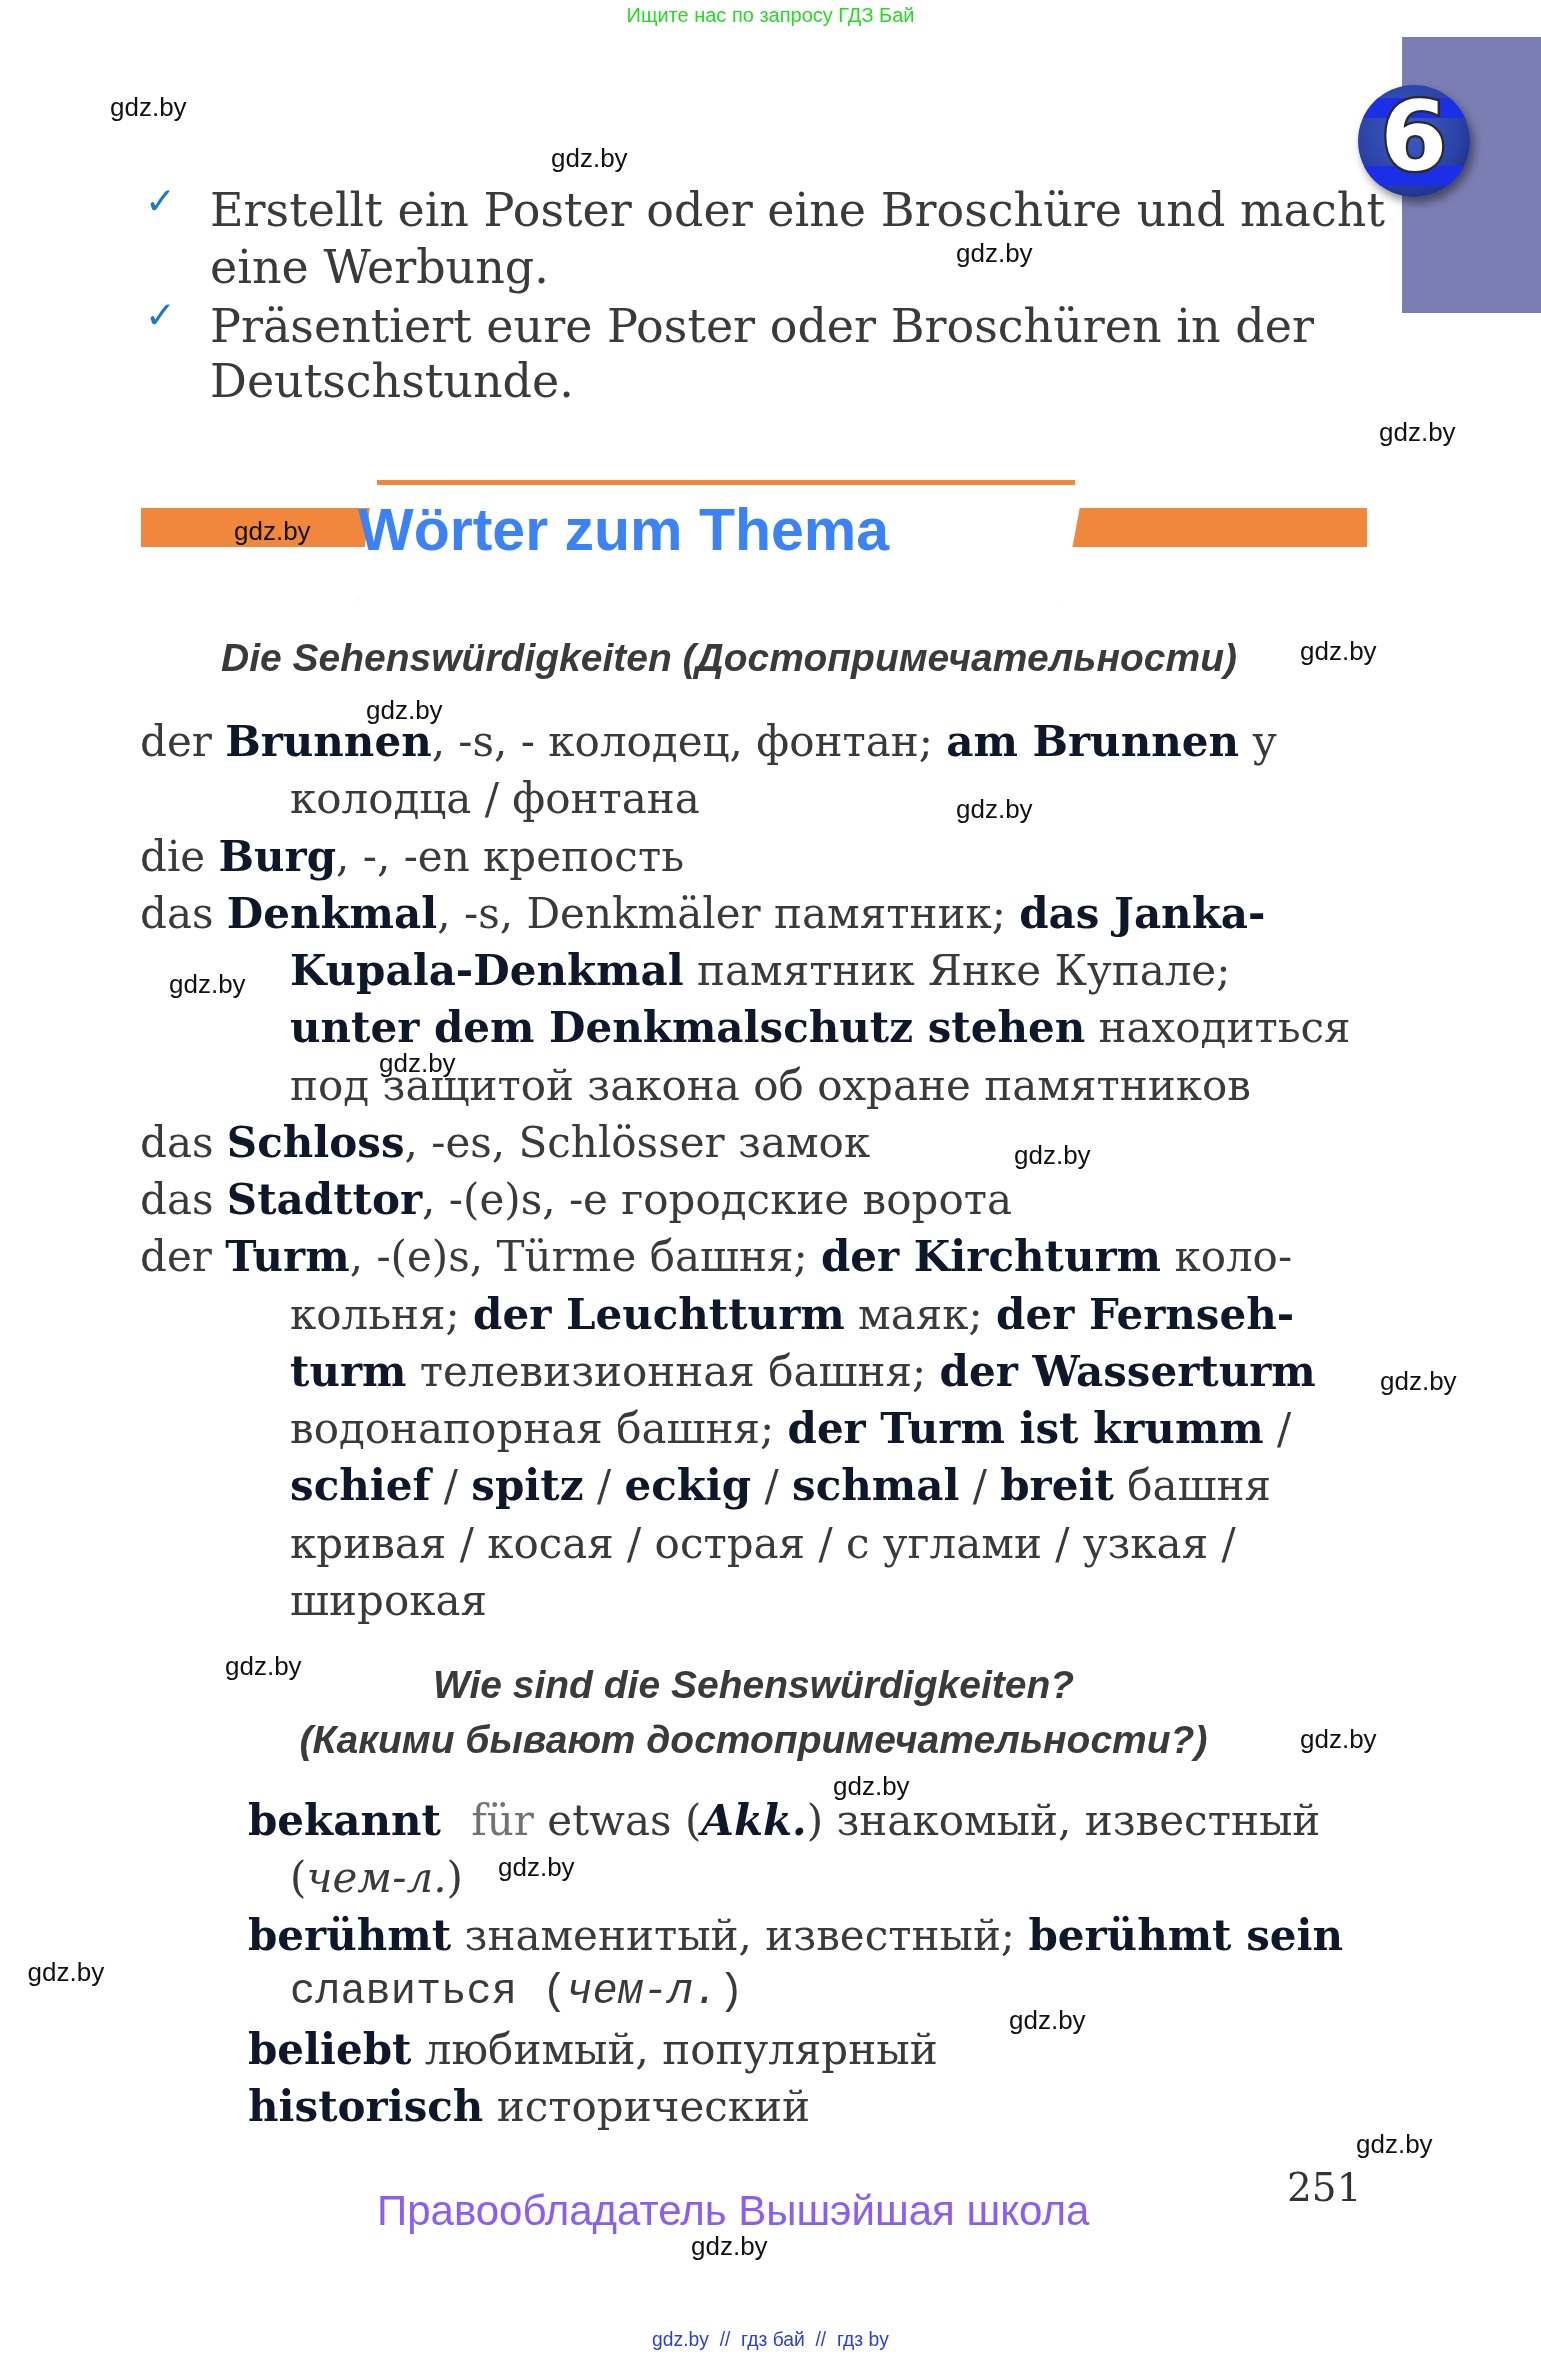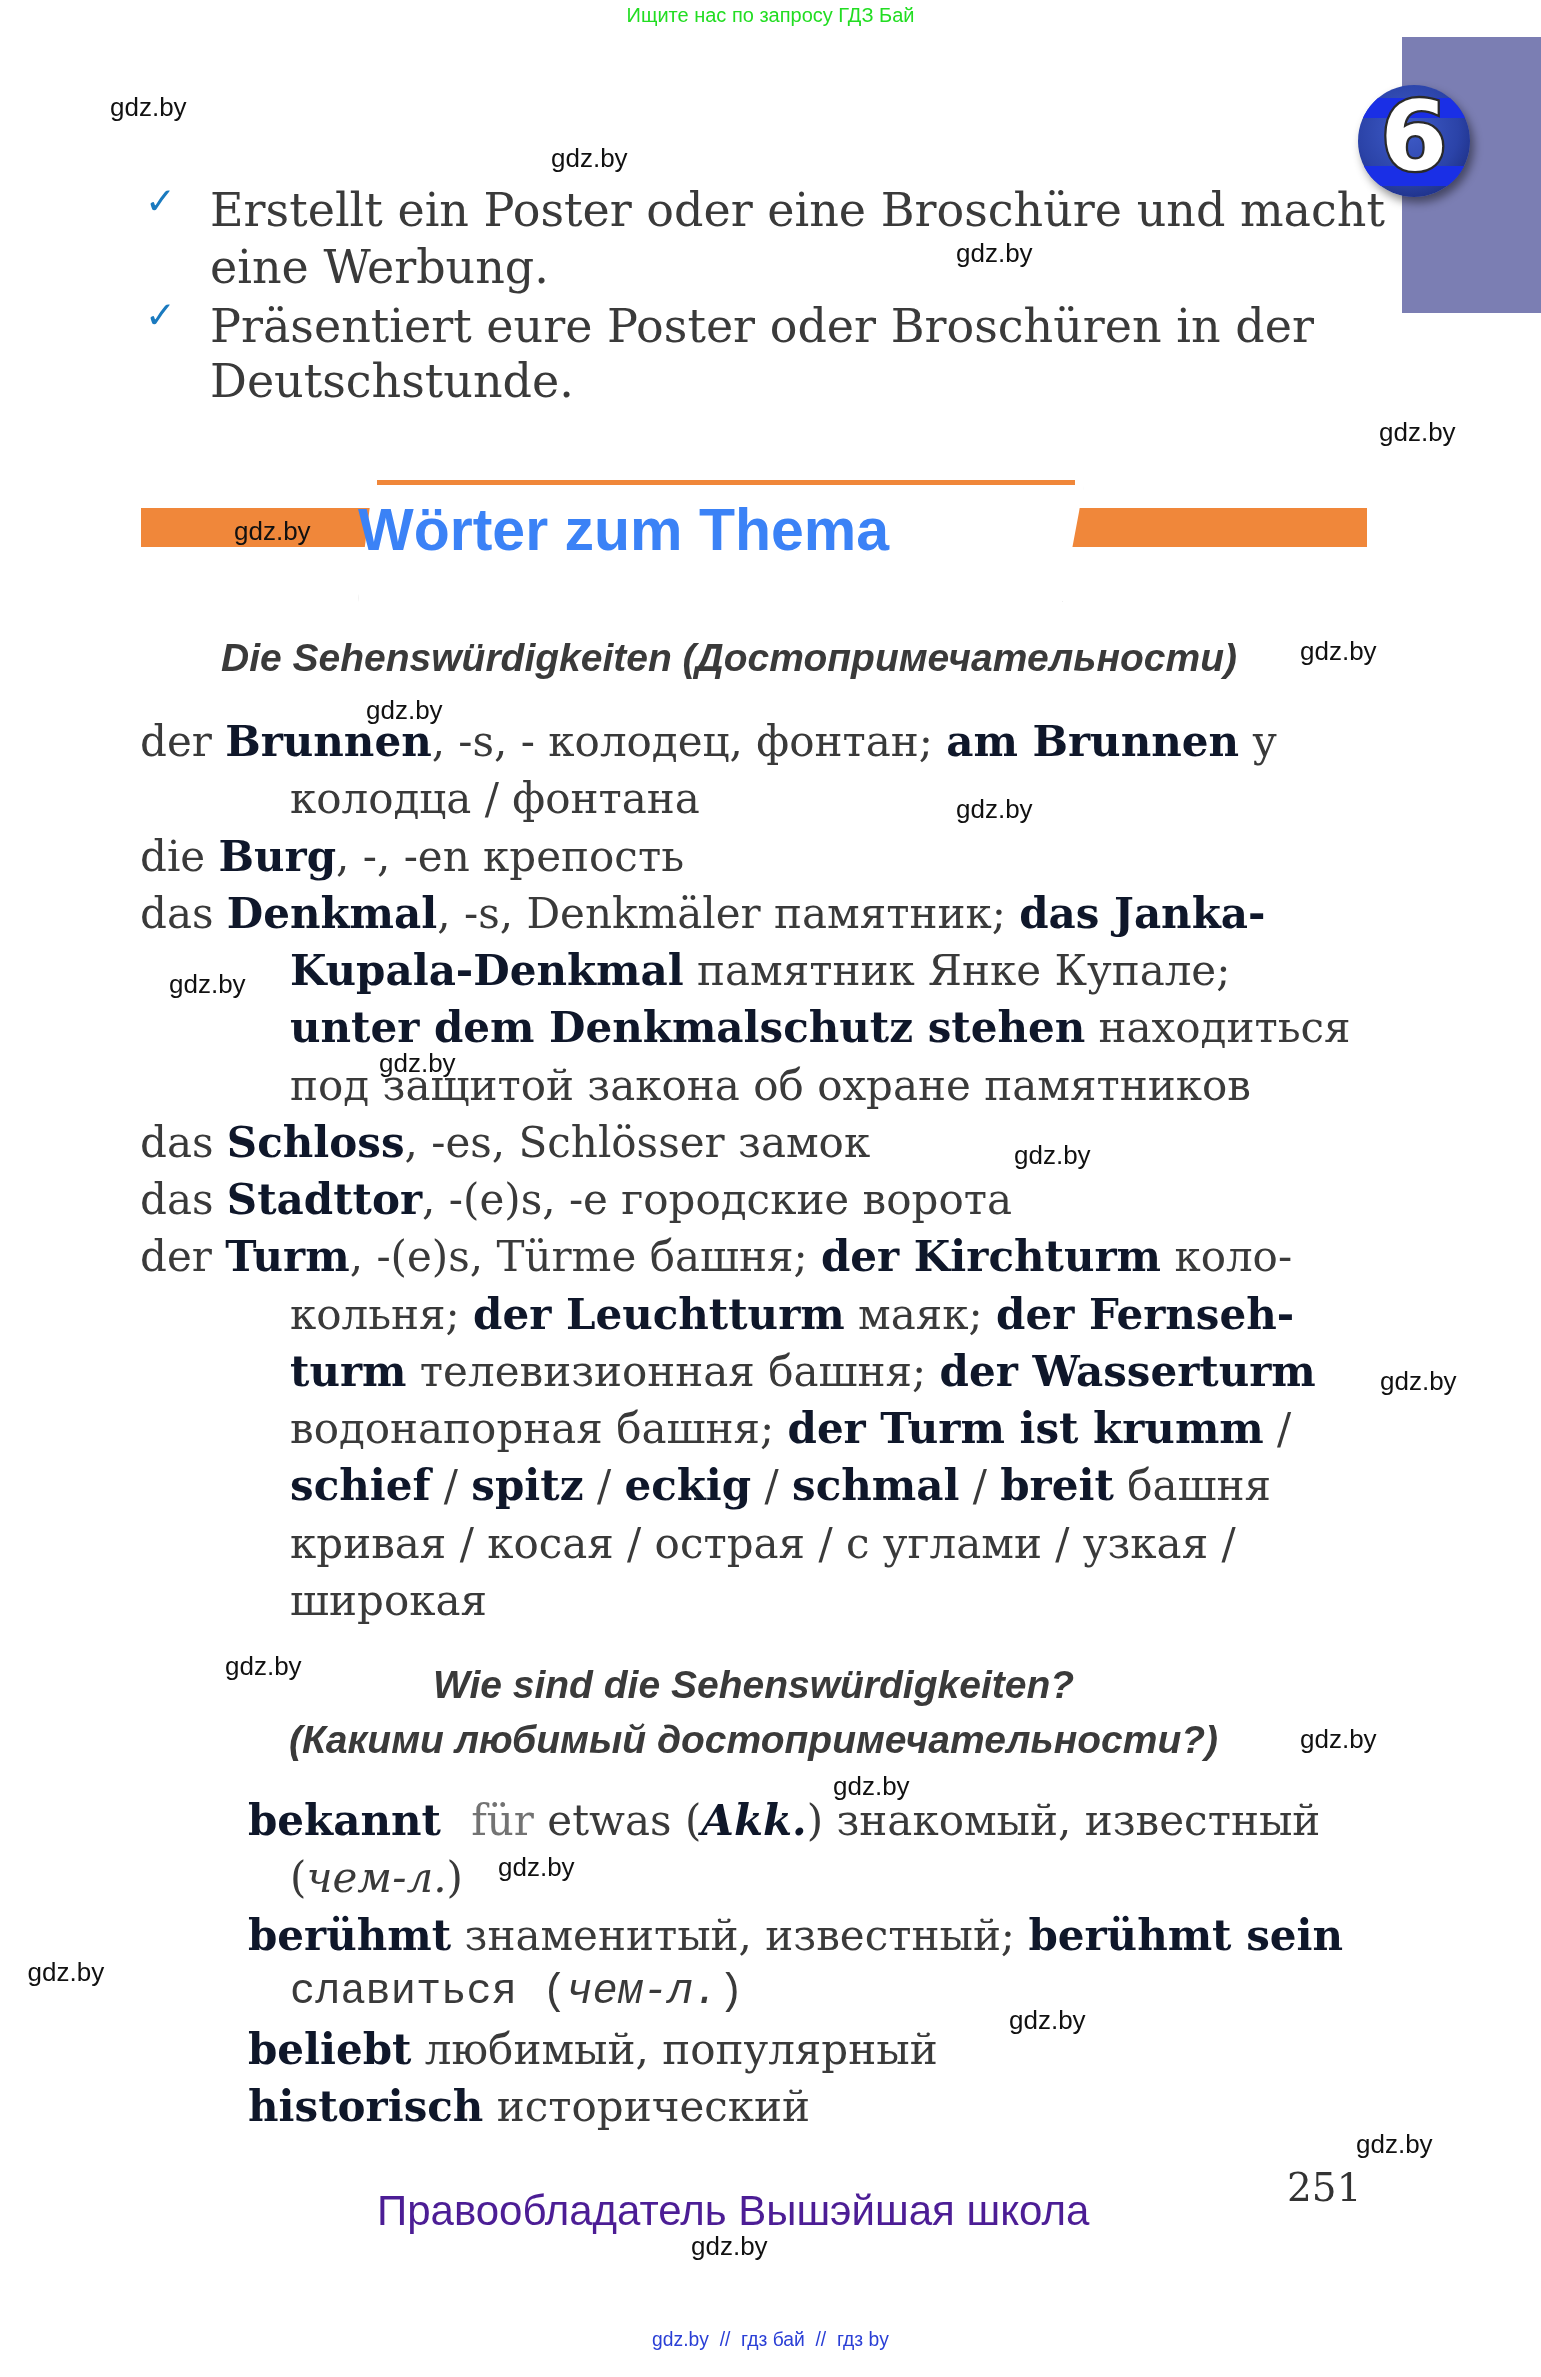--- a/index.html
+++ b/index.html
@@ -24,21 +24,21 @@
   .banner { left:358px; top:485px; width:726px; height:117px; background:#ffffff;
     clip-path:polygon(2% 0, 100% 0, 97% 100%, 0 100%);
     box-shadow:0 7.4px 9.2px rgba(0,0,0,0.35); }
   .banner-title { left:358px; top:496px; width:698px; text-align:left; font-family:"Liberation Sans", sans-serif; font-weight:bold; font-size:59px; color:#3b82f6; }
   .subhead { font-family:"Liberation Sans", sans-serif; font-weight:bold; font-style:italic; font-size:39px; color:#3a3a3a; }
   .voc { font-size:42px; line-height:57px; color:#3a3a3a; }
   .voc b { font-weight:bold; color:#0f172a; }
   .blue { color:#737373; font-weight:normal;margin-left:17px; }
   .wm { font-family:"Liberation Sans", sans-serif; font-size:26px; color:#111; }
   .pagenum { font-size:39px; color:#333; }
-  .owner { font-family:"Liberation Sans", sans-serif; font-size:42px; color:#4c1d95; }
+  .owner { font-family:"Liberation Sans", sans-serif; font-size:42px; color:#8b5cf6; }
   .footlink { font-family:"Liberation Sans", sans-serif; font-size:19.3px; color:#2a3fd6; }
 </style>
 </head>
 <body>
 
 <div class="abs topnote">Ищите нас по запросу ГДЗ Бай</div>
 
 <div class="abs tab"></div>
 <div class="abs badge">
   <div class="band" style="top:13px;"></div>
@@ -73,21 +73,21 @@
     <div class="abs voc" style="left: 140px; top: 1228px;"><span>der </span><b>Turm</b><span>, -(e)s, Türme башня; </span><b>der Kirchturm</b><span> коло-</span></div>
     <div class="abs voc" style="left: 290px; top: 1286px;"><span>кольня; </span><b>der Leuchtturm</b><span> маяк; </span><b>der Fernseh-</b></div>
     <div class="abs voc" style="left: 290px; top: 1343px;"><b>turm</b><span> телевизионная башня; </span><b>der Wasserturm</b></div>
     <div class="abs voc" style="left: 290px; top: 1400px;"><span>водонапорная башня; </span><b>der Turm ist krumm</b><span> /</span></div>
     <div class="abs voc" style="left: 290px; top: 1457px;"><b>schief</b><span> / </span><b>spitz</b><span> / </span><b>eckig</b><span> / </span><b>schmal</b><span> / </span><b>breit</b><span> башня</span></div>
     <div class="abs voc" style="left: 290px; top: 1515px;"><span>кривая / косая / острая / с углами / узкая /</span></div>
     <div class="abs voc" style="left: 290px; top: 1572px;"><span>широкая</span></div>
   </div>
 
 <div class="abs subhead" style="left:0; width:1507px; text-align:center; top:1663px;">Wie sind die Sehenswürdigkeiten?</div>
-<div class="abs subhead" style="left:0; width:1507px; text-align:center; top:1718px;">(Какими любимый достопримечательности?)</div>
+<div class="abs subhead" style="left:0; width:1507px; text-align:center; top:1718px;">(Какими бывают достопримечательности?)</div>
 <div id="sec2">
     <div class="abs voc" style="left: 248px; top: 1792px;"><b>bekannt</b><span> </span><span class="blue">für</span><span> etwas (</span><b style="font-style: italic;">Akk.</b><span>) знакомый, известный</span></div>
     <div class="abs voc" style="left: 290px; top: 1849px;"><span>(</span><span style="font-style: italic;">чем-л.</span><span>)</span></div>
     <div class="abs voc" style="left: 248px; top: 1907px;"><b>berühmt</b><span> знаменитый, известный; </span><b>berühmt sein</b></div>
     <div class="abs voc" style="left: 290px; top: 1964px; font-family: Liberation Mono, monospace;"><span>славиться (</span><span style="font-style: italic;">чем-л.</span><span>)</span></div>
     <div class="abs voc" style="left: 248px; top: 2021px;"><b>beliebt</b><span> любимый, популярный</span></div>
     <div class="abs voc" style="left: 248px; top: 2078px;"><b>historisch</b><span> исторический</span></div>
   </div>
 
 <div class="abs pagenum" style="left:1287px; top:2165px;">251</div>

